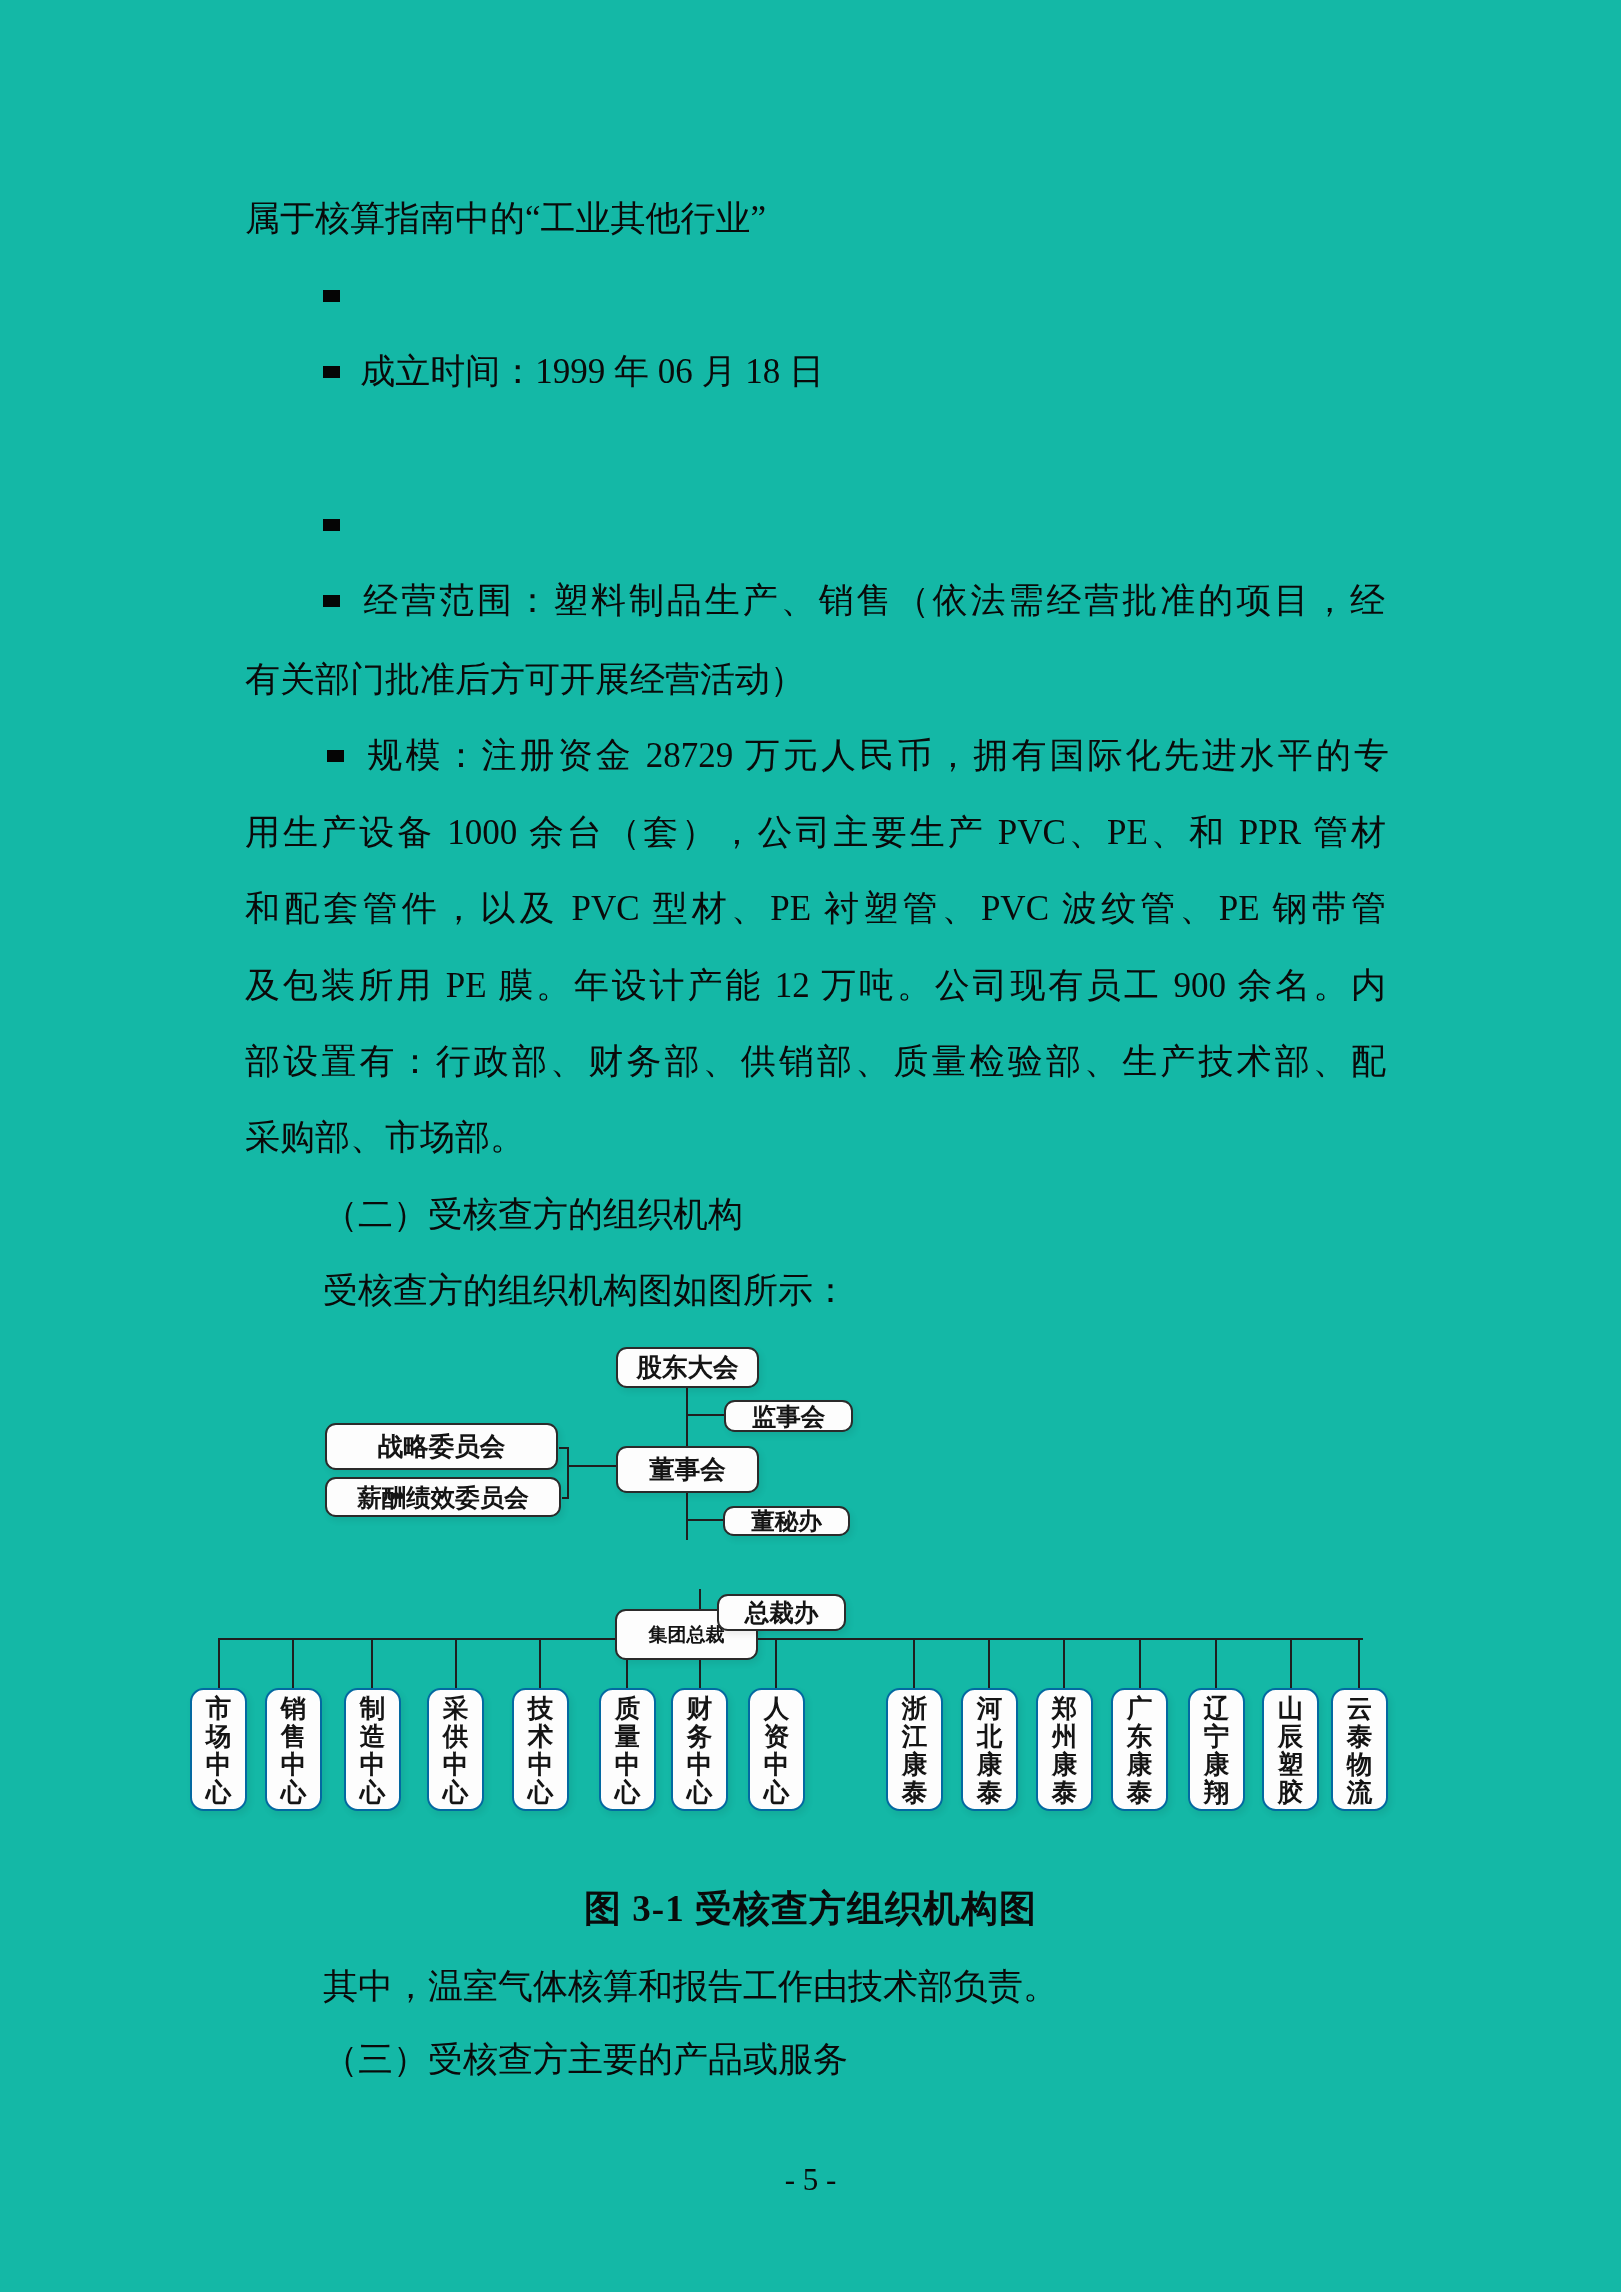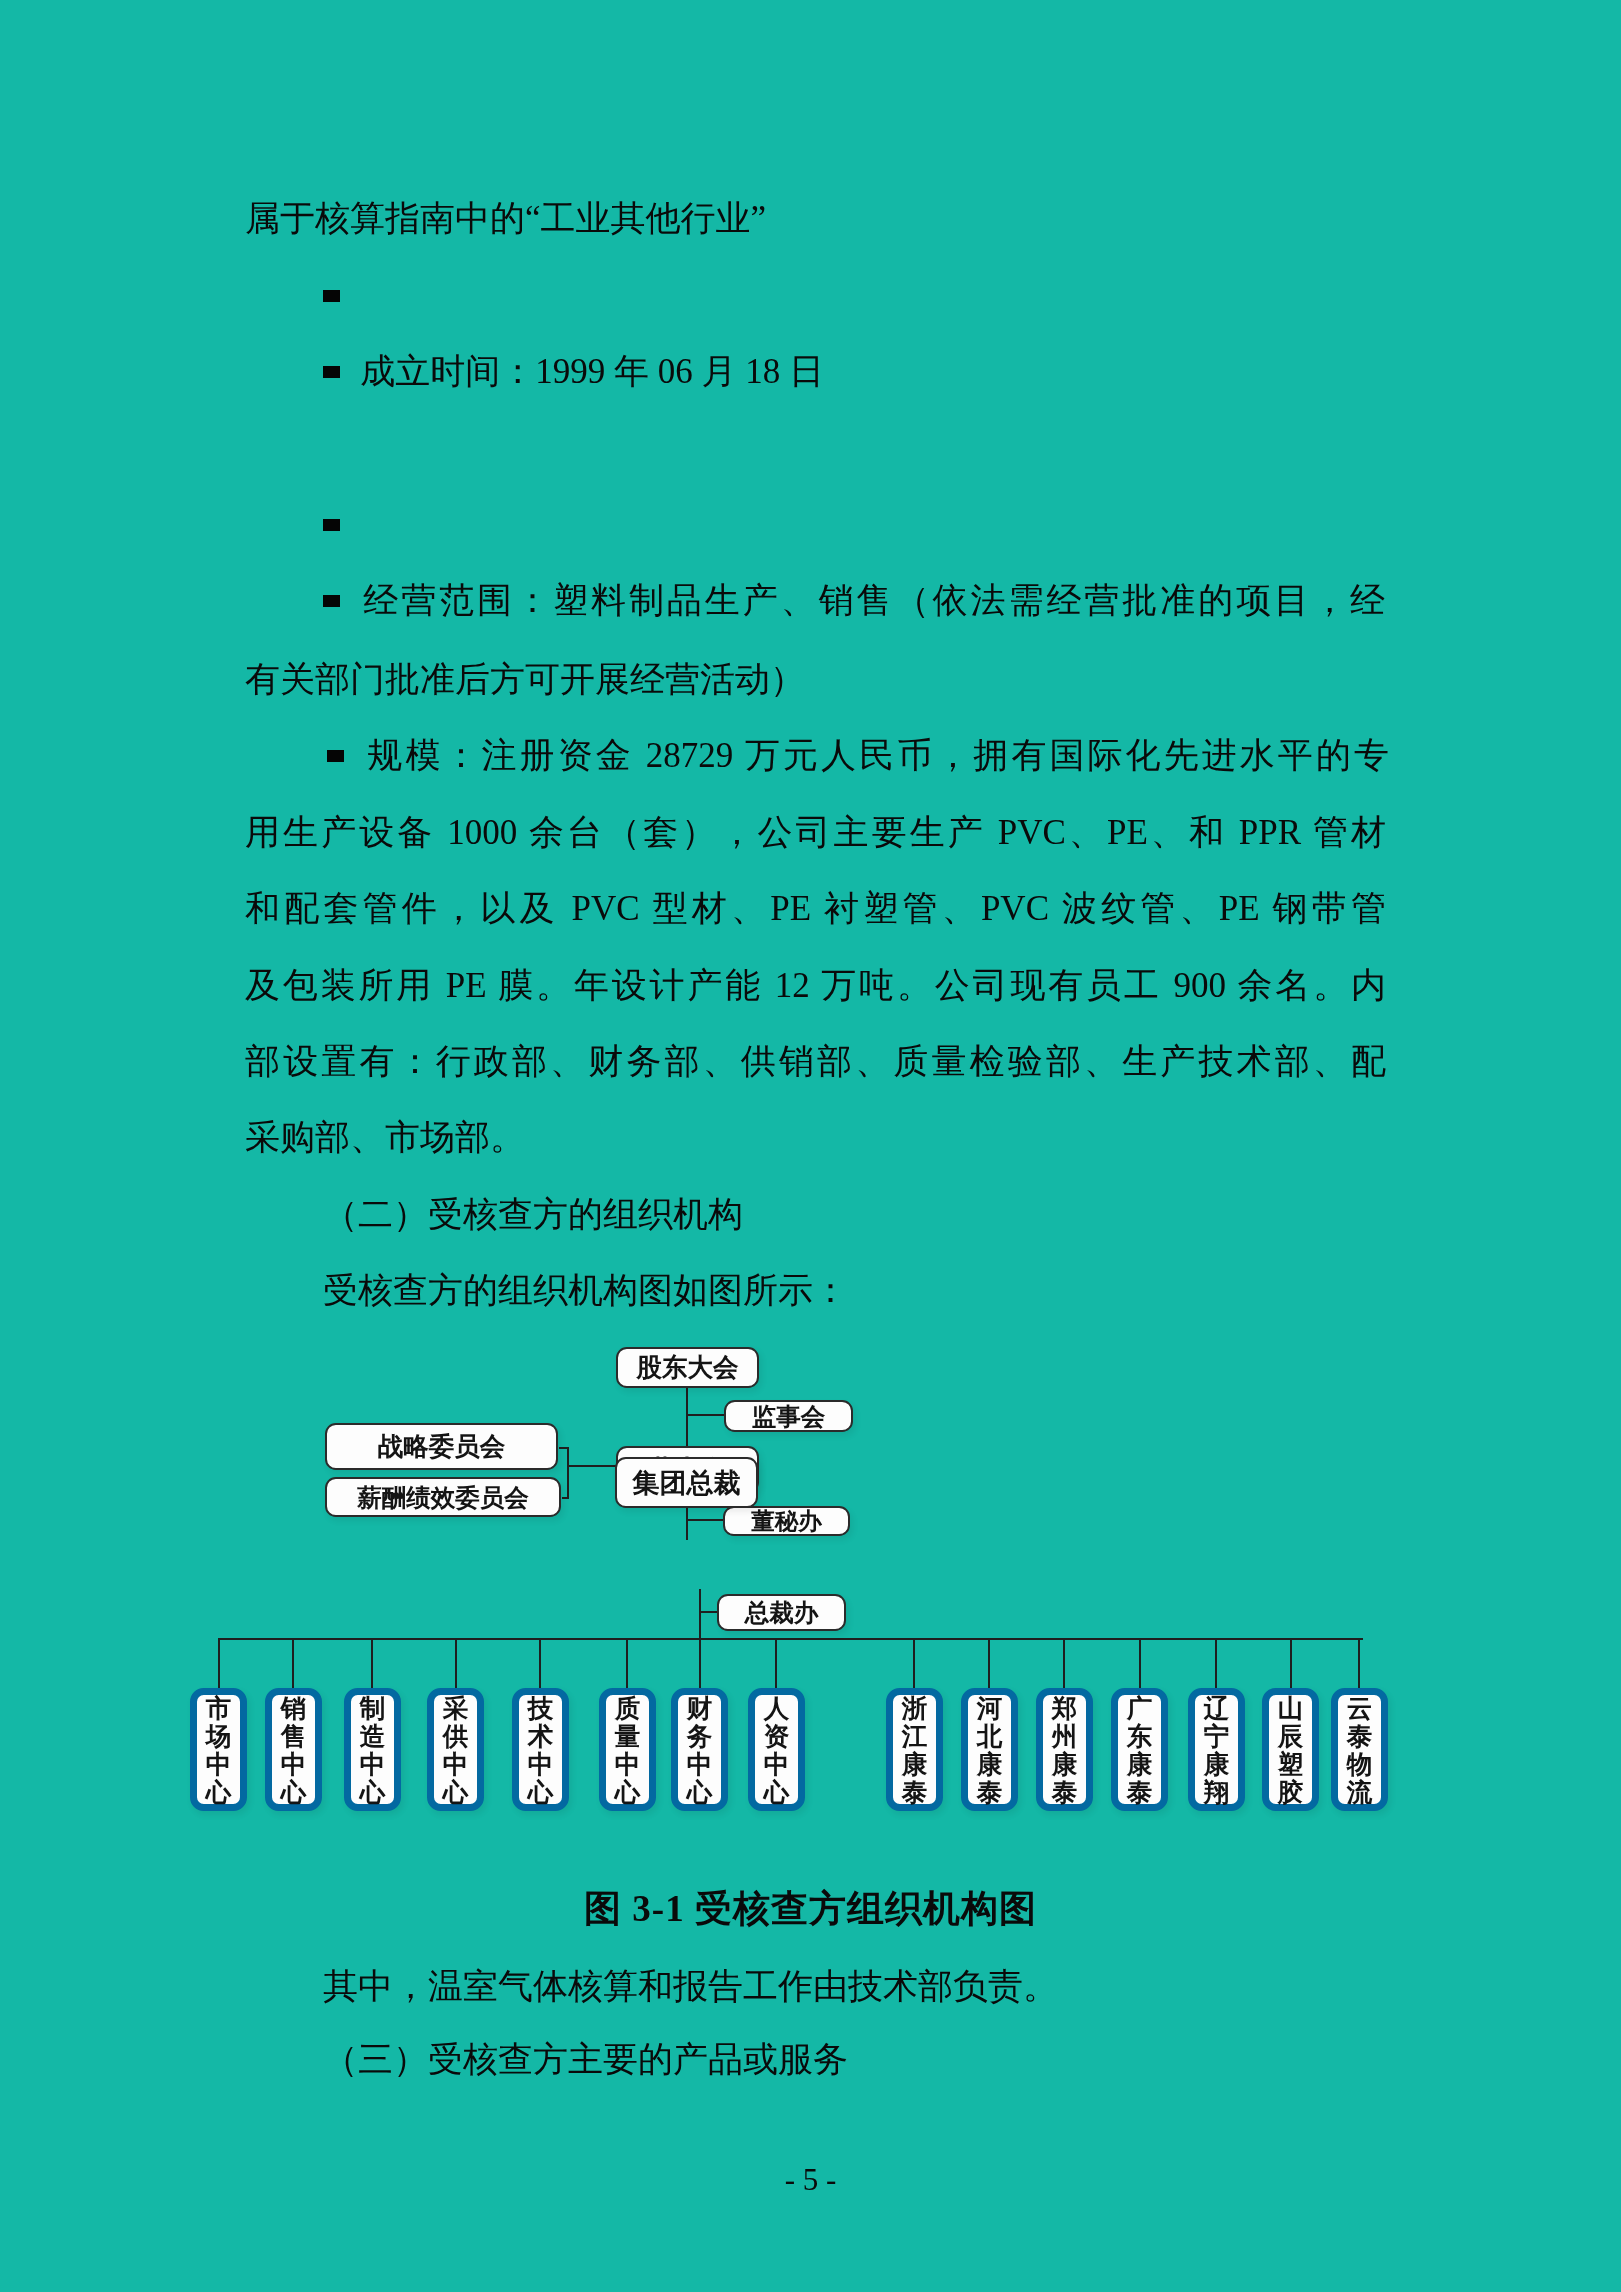--- a/index.html
+++ b/index.html
@@ -26,21 +26,21 @@
   
   .chart{position:absolute;left:0;top:0;width:1621px;height:2293px;pointer-events:none;}
   .node{
     position:absolute;box-sizing:border-box;border:2px solid #2b2b2b;border-radius:10.8px;
     background:#fdfdfd;display:flex;align-items:center;justify-content:center;
     font-family:"Liberation Sans","DejaVu Sans",sans-serif;font-weight:700;color:#141414;
     box-shadow:2.9px 3.9px 6.9px rgba(0,0,0,0.07);
   }
   .dept{
     position:absolute;box-sizing:border-box;width:57px;height:123px;top:1688px;
-    border:7px solid #0369a1;border-radius:13.7px;background:#fdfdfd;
+    border:2px solid #0369a1;border-radius:13.7px;background:#fdfdfd;
     display:flex;align-items:center;justify-content:center;
     font-family:"Liberation Sans","DejaVu Sans",sans-serif;font-weight:700;color:#141414;
     box-shadow:2.9px 3.9px 6.9px rgba(0,0,0,0.07);
   }
   .dept .v{
     display:block;width:26.5px;font-size:25.5px;line-height:28px;word-break:break-all;
     text-align:center;
   }
   .cl{position:absolute;background:#1f1f1f;}
 </style>
@@ -101,21 +101,21 @@
     <div class="cl" style="left:1215px;top:1639px;width:2px;height:50px;"></div>
     <div class="cl" style="left:1290px;top:1639px;width:2px;height:50px;"></div>
     <div class="cl" style="left:1358px;top:1639px;width:2px;height:50px;"></div>
 
     <div class="node" style="left:616px;top:1347px;width:143px;height:41px;font-size:25.5px;">股东大会</div>
     <div class="node" style="left:724px;top:1400px;width:129px;height:32px;font-size:24.5px;">监事会</div>
     <div class="node" style="left:616px;top:1446px;width:143px;height:47px;font-size:25.5px;">董事会</div>
     <div class="node" style="left:325px;top:1423px;width:233px;height:47px;font-size:25.5px;">战略委员会</div>
     <div class="node" style="left:325px;top:1477px;width:236px;height:40px;font-size:24.5px;">薪酬绩效委员会</div>
     <div class="node" style="left:723px;top:1506px;width:127px;height:30px;font-size:23.5px;">董秘办</div>
-    <div class="node" style="left:615px;top:1457px;width:143px;height:51px;font-size:27px;">集团总裁</div>
+    <div class="node" style="left:615px;top:1609px;width:143px;height:51px;font-size:19px;">集团总裁</div>
     <div class="node" style="left:717px;top:1594px;width:129px;height:37px;font-size:24.5px;">总裁办</div>
 
     <div class="dept" style="left:190px;">
         <span class="v">市场中心</span>
       </div>
     <div class="dept" style="left:265px;">
         <span class="v">销售中心</span>
       </div>
     <div class="dept" style="left:344px;">
         <span class="v">制造中心</span>

